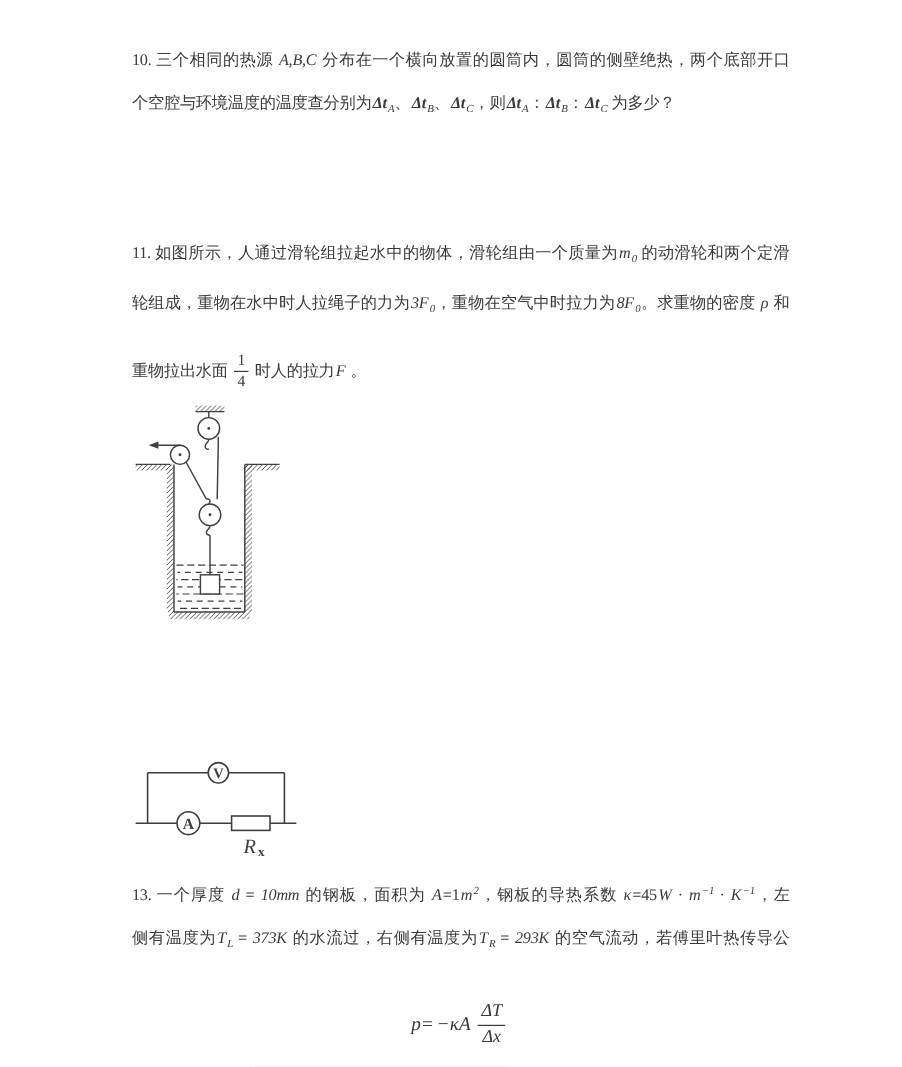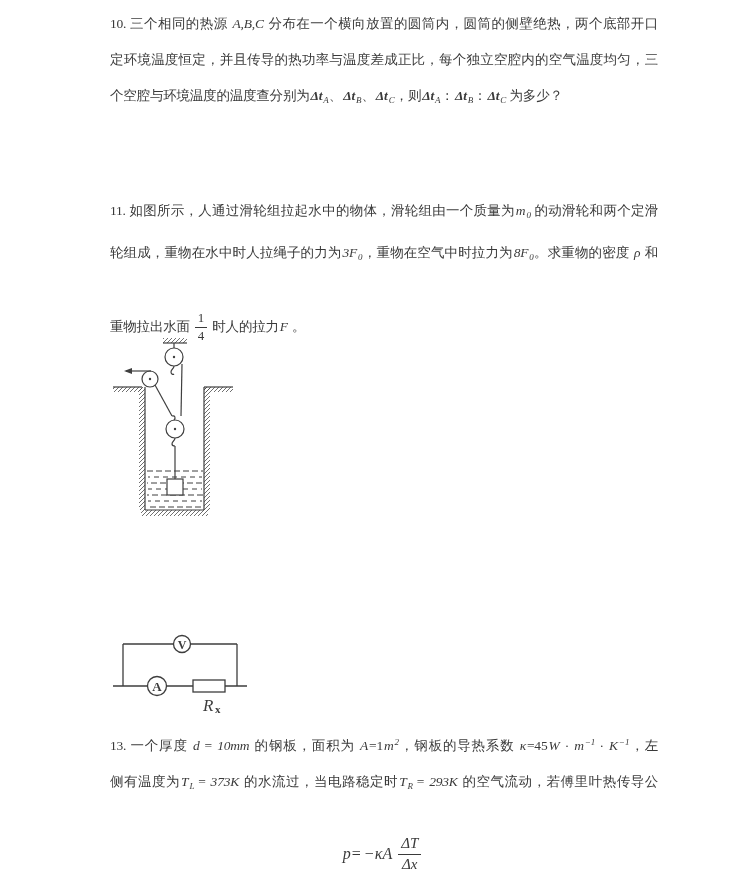--- a/index.html
+++ b/index.html
@@ -9,21 +9,21 @@
     overflow:hidden;margin:0 auto;
   }
   .para{position:absolute;left:110px;width:548px;}
   .line{
     font-size:13.5px;letter-spacing:-0.2px;color:#3a3a3a;
     text-align:left;
   }
   .line.fill{text-align:justify;text-align-last:justify;}
   #p10 .line{line-height:36px;}
   #p11 .line{line-height:37px;font-family:Liberation Serif, serif;}
-  #p11 .line:nth-child(3){line-height:44px;margin-top:29px;}
+  #p11 .line:nth-child(3){line-height:44px;margin-top:11px;}
   #p12 .line{line-height:35px;}
   #p13 .line{line-height:36px;}
   .seg-p{font-style:normal;}
   .seg-m{font-style:italic;padding:0 1px;}
   .seg-b{font-style:italic;font-weight:700;padding:0 1px;}
   .seg-sub{font-size:9px;font-style:italic;vertical-align:-3px;letter-spacing:0;}
   .seg-sup{font-size:9px;font-style:italic;vertical-align:5px;letter-spacing:0;}
   .frac{
     display:inline-block;vertical-align:middle;text-align:center;
     line-height:1.15;margin:0 5px;font-size:13px;letter-spacing:0;
@@ -41,23 +41,22 @@
   .formula .seg-m{font-style:italic;}
   .formula .frac{font-style:italic;font-size:15px;}
   svg{display:block;}
   svg text{font-family:"Liberation Serif","DejaVu Serif",serif;}
 </style>
 </head>
 <body>
 
 <div class="page">
 
-  <section class="para" id="p10" style="top:6px">
+  <section class="para" id="p10" style="top:32px">
       <div class="line fill"><span class="seg-p">10. 三个相同的热源 </span><span class="seg-m">A,B,C</span><span class="seg-p"> 分布在一个横向放置的圆筒内，圆筒的侧壁绝热，两个底部开口</span></div>
-      <div class="line fill"><span class="seg-p">定环境温度恒定，并且传导的热功率与温度差成正比，每个独立空腔内的空气温度均匀，三</span></div>
       <div class="line"><span class="seg-p">个空腔与环境温度的温度查分别为</span><span class="seg-b">Δt</span><span class="seg-sub">A</span><span class="seg-p">、</span><span class="seg-b">Δt</span><span class="seg-sub">B</span><span class="seg-p">、</span><span class="seg-b">Δt</span><span class="seg-sub">C</span><span class="seg-p">，则</span><span class="seg-b">Δt</span><span class="seg-sub">A</span><span class="seg-p">：</span><span class="seg-b">Δt</span><span class="seg-sub">B</span><span class="seg-p">：</span><span class="seg-b">Δt</span><span class="seg-sub">C</span><span class="seg-p"> 为多少？</span></div>
     </section>
 
   <section class="para" id="p11" style="top:192px">
       <div class="line fill"><span class="seg-p">11. 如图所示，人通过滑轮组拉起水中的物体，滑轮组由一个质量为</span><span class="seg-m">m</span><span class="seg-sub">0</span><span class="seg-p"> 的动滑轮和两个定滑</span></div>
       <div class="line fill"><span class="seg-p">轮组成，重物在水中时人拉绳子的力为</span><span class="seg-m">3F</span><span class="seg-sub">0</span><span class="seg-p">，重物在空气中时拉力为</span><span class="seg-m">8F</span><span class="seg-sub">0</span><span class="seg-p">。求重物的密度 </span><span class="seg-m">ρ</span><span class="seg-p"> 和</span></div>
       <div class="line"><span class="seg-p">重物拉出水面</span><span class="frac"><span class="num">1</span><span class="den">4</span></span><span class="seg-p">时人的拉力</span><span class="seg-m">F</span><span class="seg-p"> 。</span></div>
     </section>
 
   <figure class="fig" id="fig-pulley">
@@ -155,21 +154,21 @@
       <g>
         <rect x="88" y="47" width="32" height="12" fill="#ffffff"></rect>
         <text x="98" y="78" font-size="17" font-style="italic" fill="#3d3d3d" stroke="none">R</text>
         <text x="110" y="80" font-size="11" font-weight="bold" fill="#3d3d3d" stroke="none">x</text>
       </g>
     </svg>
   </figure>
 
   <section class="para" id="p13" style="top:724px">
       <div class="line fill"><span class="seg-p">13. 一个厚度 </span><span class="seg-m">d</span><span class="seg-p"> = </span><span class="seg-m">10mm</span><span class="seg-p"> 的钢板，面积为 </span><span class="seg-m">A</span><span class="seg-p">=1</span><span class="seg-m">m</span><span class="seg-sup">2</span><span class="seg-p">，钢板的导热系数 </span><span class="seg-m">κ</span><span class="seg-p">=45</span><span class="seg-m">W</span><span class="seg-p"> · </span><span class="seg-m">m</span><span class="seg-sup">−1</span><span class="seg-p"> · </span><span class="seg-m">K</span><span class="seg-sup">−1</span><span class="seg-p">，左</span></div>
-      <div class="line fill"><span class="seg-p">侧有温度为</span><span class="seg-m">T</span><span class="seg-sub">L</span><span class="seg-p"> = </span><span class="seg-m">373K</span><span class="seg-p"> 的水流过，当电路稳定时</span><span class="seg-m">T</span><span class="seg-sub">R</span><span class="seg-p"> = </span><span class="seg-m">293K</span><span class="seg-p"> 的空气流动，若傅里叶热传导公</span></div>
+      <div class="line fill"><span class="seg-p">侧有温度为</span><span class="seg-m">T</span><span class="seg-sub">L</span><span class="seg-p"> = </span><span class="seg-m">373K</span><span class="seg-p"> 的水流过，右侧有温度为</span><span class="seg-m">T</span><span class="seg-sub">R</span><span class="seg-p"> = </span><span class="seg-m">293K</span><span class="seg-p"> 的空气流动，若傅里叶热传导公</span></div>
     </section>
 
   <div class="formula">
       <span class="seg-m">p</span>
       <span class="seg-p"> = −</span>
       <span class="seg-m">κA</span>
       <span class="frac">
         <span class="num">ΔT</span>
         <span class="den">Δx</span>
       </span>

